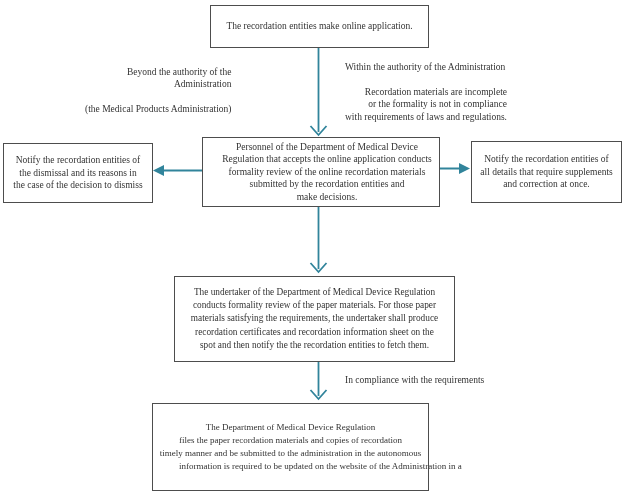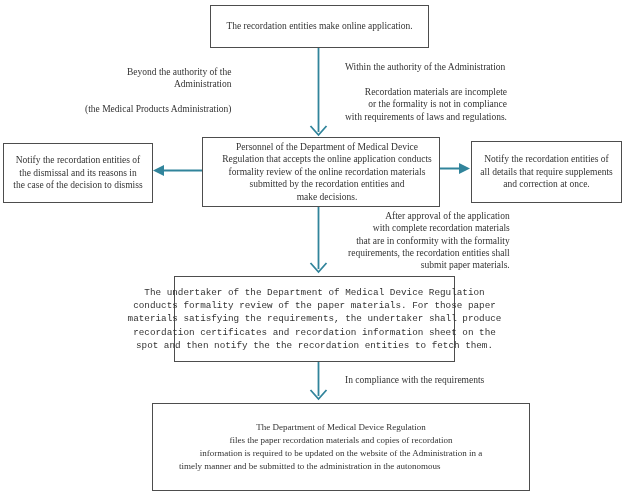--- a/index.html
+++ b/index.html
@@ -39,21 +39,21 @@
   }
   .fc-box.filing { flex-direction: column; }
   .filing .line {
     width: 100%;
     text-align: center;
     font-size: 9px;
     line-height: 13px;
     white-space: pre;
   }
   .filing .line:last-child { text-align: left; padding-left: 26px; box-sizing: border-box; }
-  .paper-review .box-text { font-size: 9.3px; line-height: 13.2px; font-family: Liberation Mono, monospace; }
+  .paper-review .box-text { font-size: 9.3px; line-height: 13.2px; }
 </style>
 </head>
 <body>
 
 <div class="canvas">
 
   <svg class="arrow-layer" viewBox="0 0 624 494">
 
     <g stroke="#31849b" stroke-width="1.8" fill="none">
       <line x1="318.5" y1="47" x2="318.5" y2="132"></line>
@@ -106,39 +106,34 @@
   </div>
 
   <div class="fc-box paper-review" style="left:174px; top:276px; width:281px; height:86px;">
     <div class="box-text">The undertaker of the Department of Medical Device Regulation
 conducts formality review of the paper materials. For those paper
 materials satisfying the requirements, the undertaker shall produce
 recordation certificates and recordation information sheet on the
 spot and then notify the the recordation entities to fetch them.</div>
   </div>
 
-  <div class="fc-box filing" style="left:152px; top:403px; width:378px; height:88px;">
+  <div class="fc-box filing" style="left:152px; top:403px; width:277px; height:88px;">
     <div class="line">The Department of Medical Device Regulation</div>
     <div class="line">files the paper recordation materials and copies of recordation</div>
+    <div class="line">timely manner and be submitted to the administration in the autonomous</div>
     <div class="line">information is required to be updated on the website of the Administration in a</div>
-    <div class="line">timely manner and be submitted to the administration in the autonomous</div>
   </div>
 
   <div class="annotation" style="left:85px; top:66px;">Beyond the authority of the
 Administration
 
 (the Medical Products Administration)</div>
 
   <div class="annotation" style="left:345px; top:86px;">Recordation materials are incomplete
 or the formality is not in compliance
 with requirements of laws and regulations.</div>
 
   <div class="annotation" style="left:345px; top:61px;">Within the authority of the Administration</div>
 
-  <div class="annotation" style="left:348px; top:210px;">After approval of the application
-with complete recordation materials
-that are in conformity with the formality
-requirements, the recordation entities shall
-submit paper materials.</div>
 
   <div class="annotation" style="left:345px; top:374px;">In compliance with the requirements</div>
 
 </div>
 
 </body></html>

